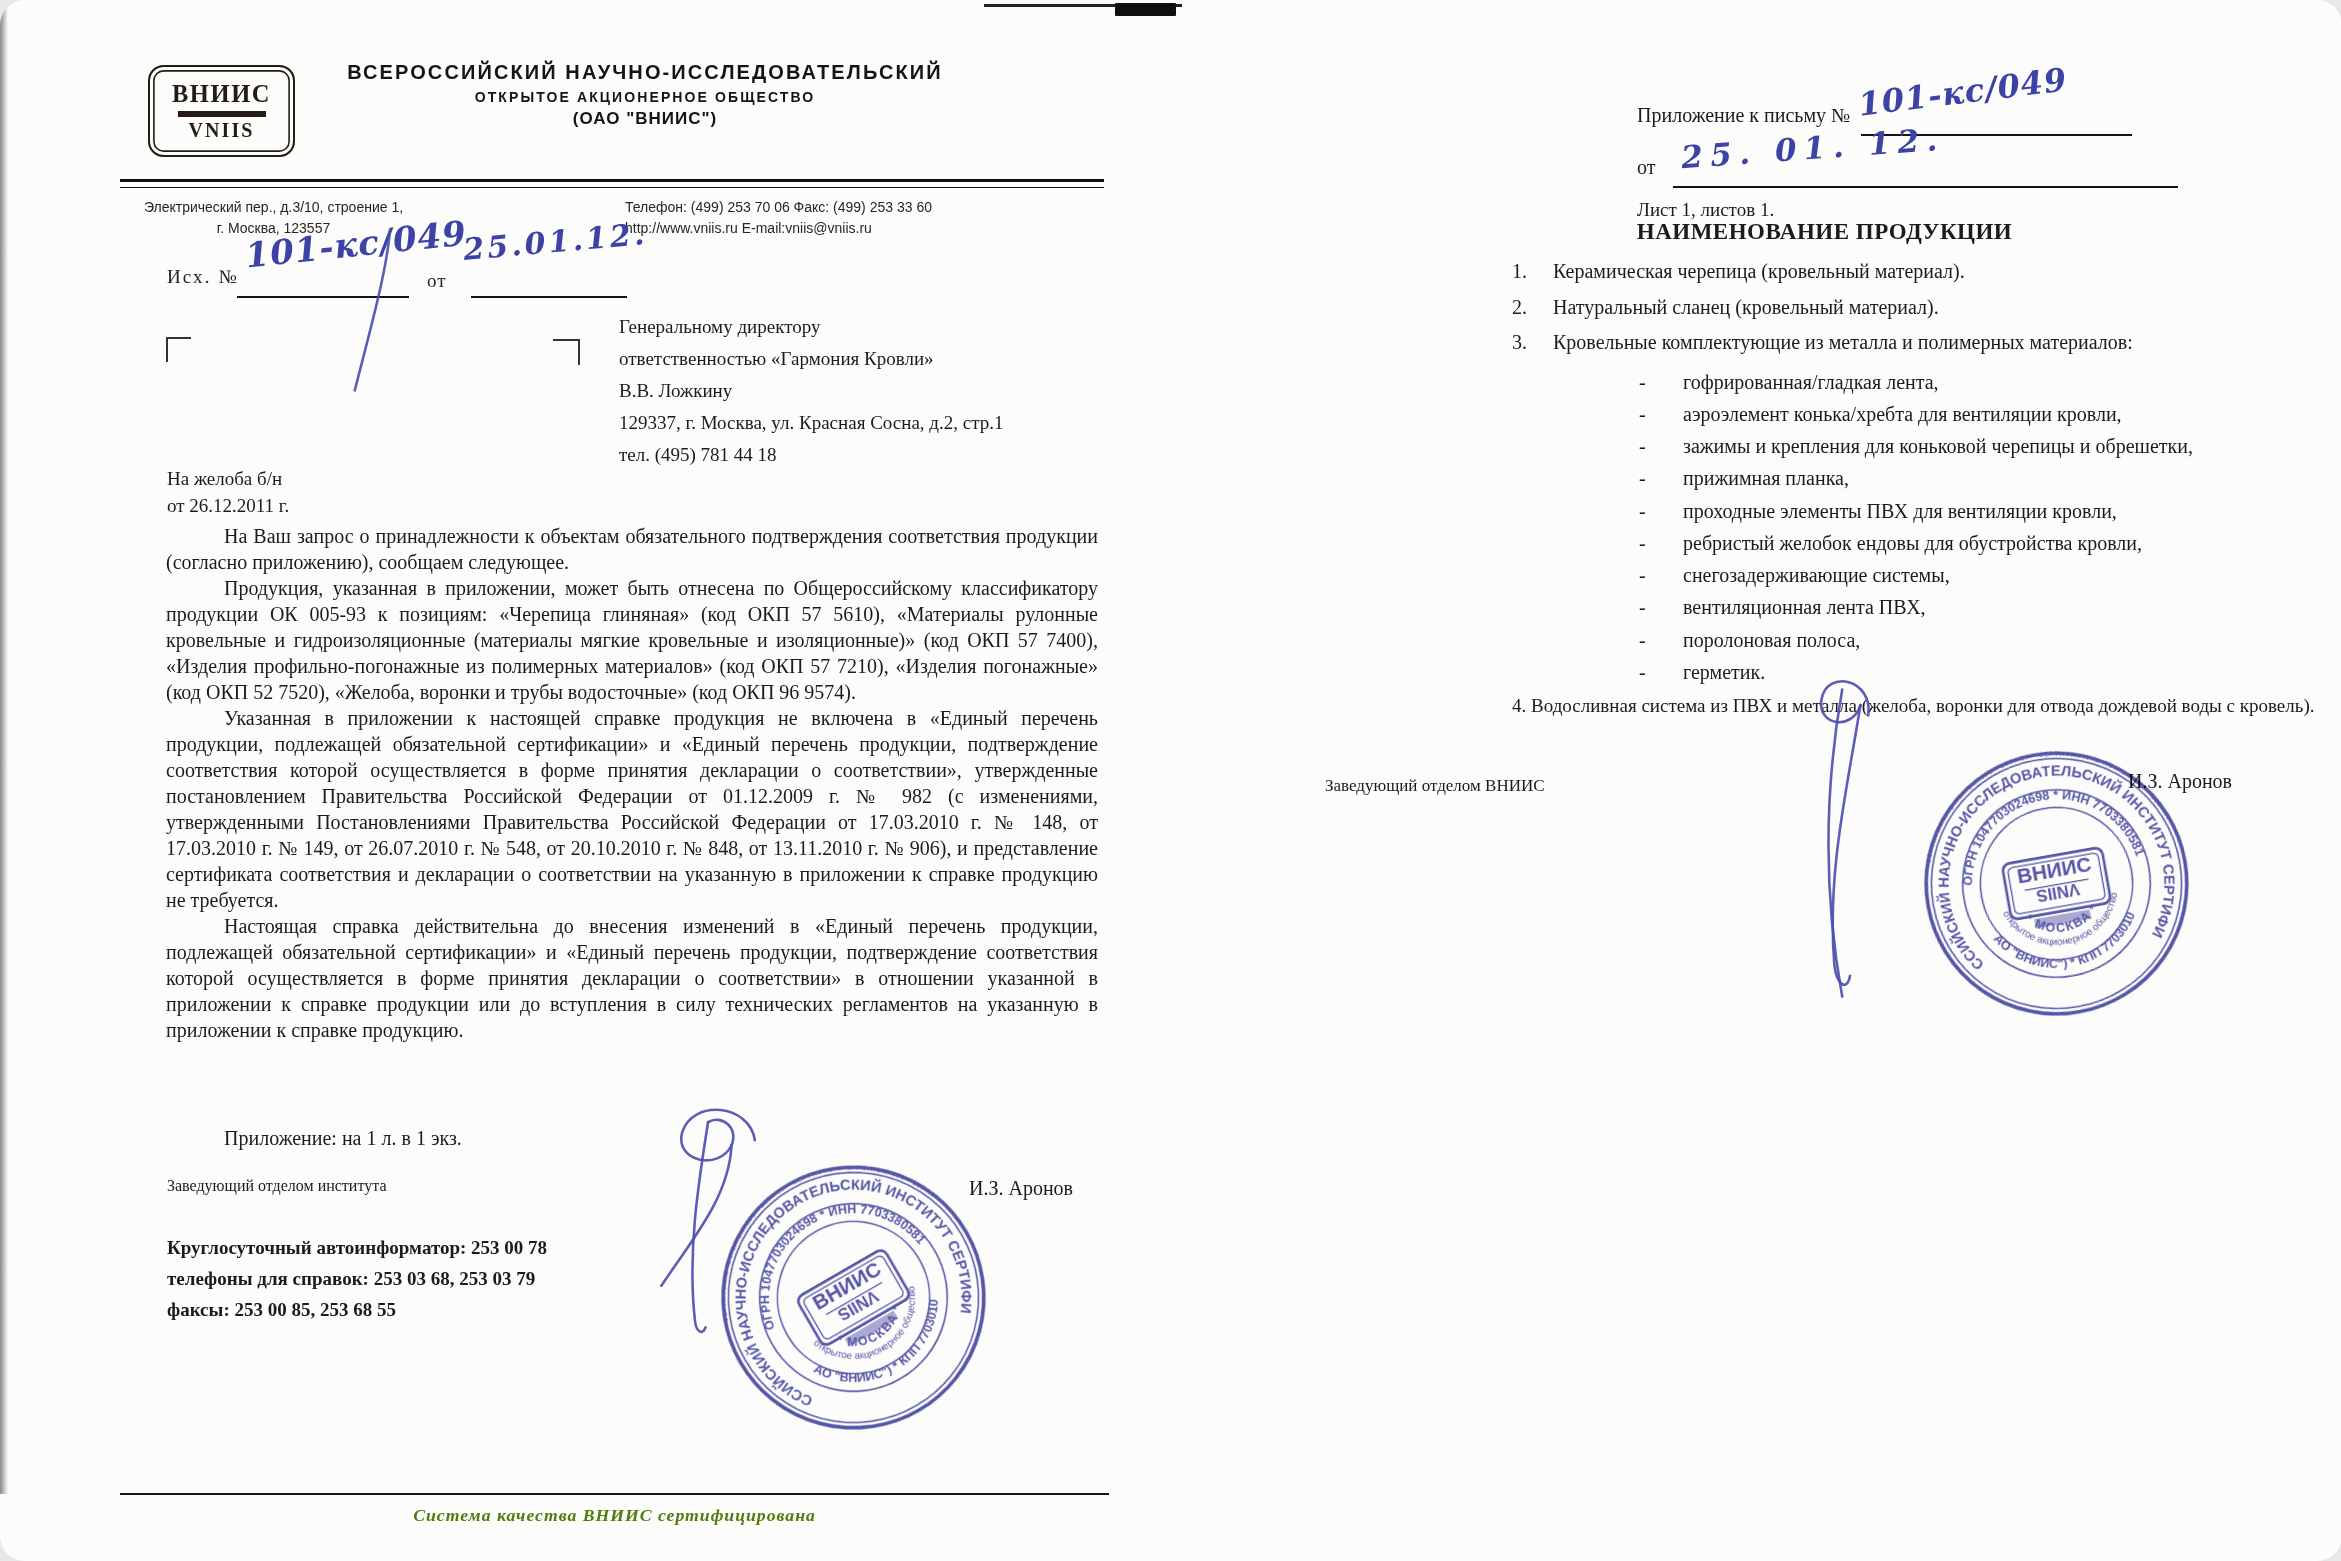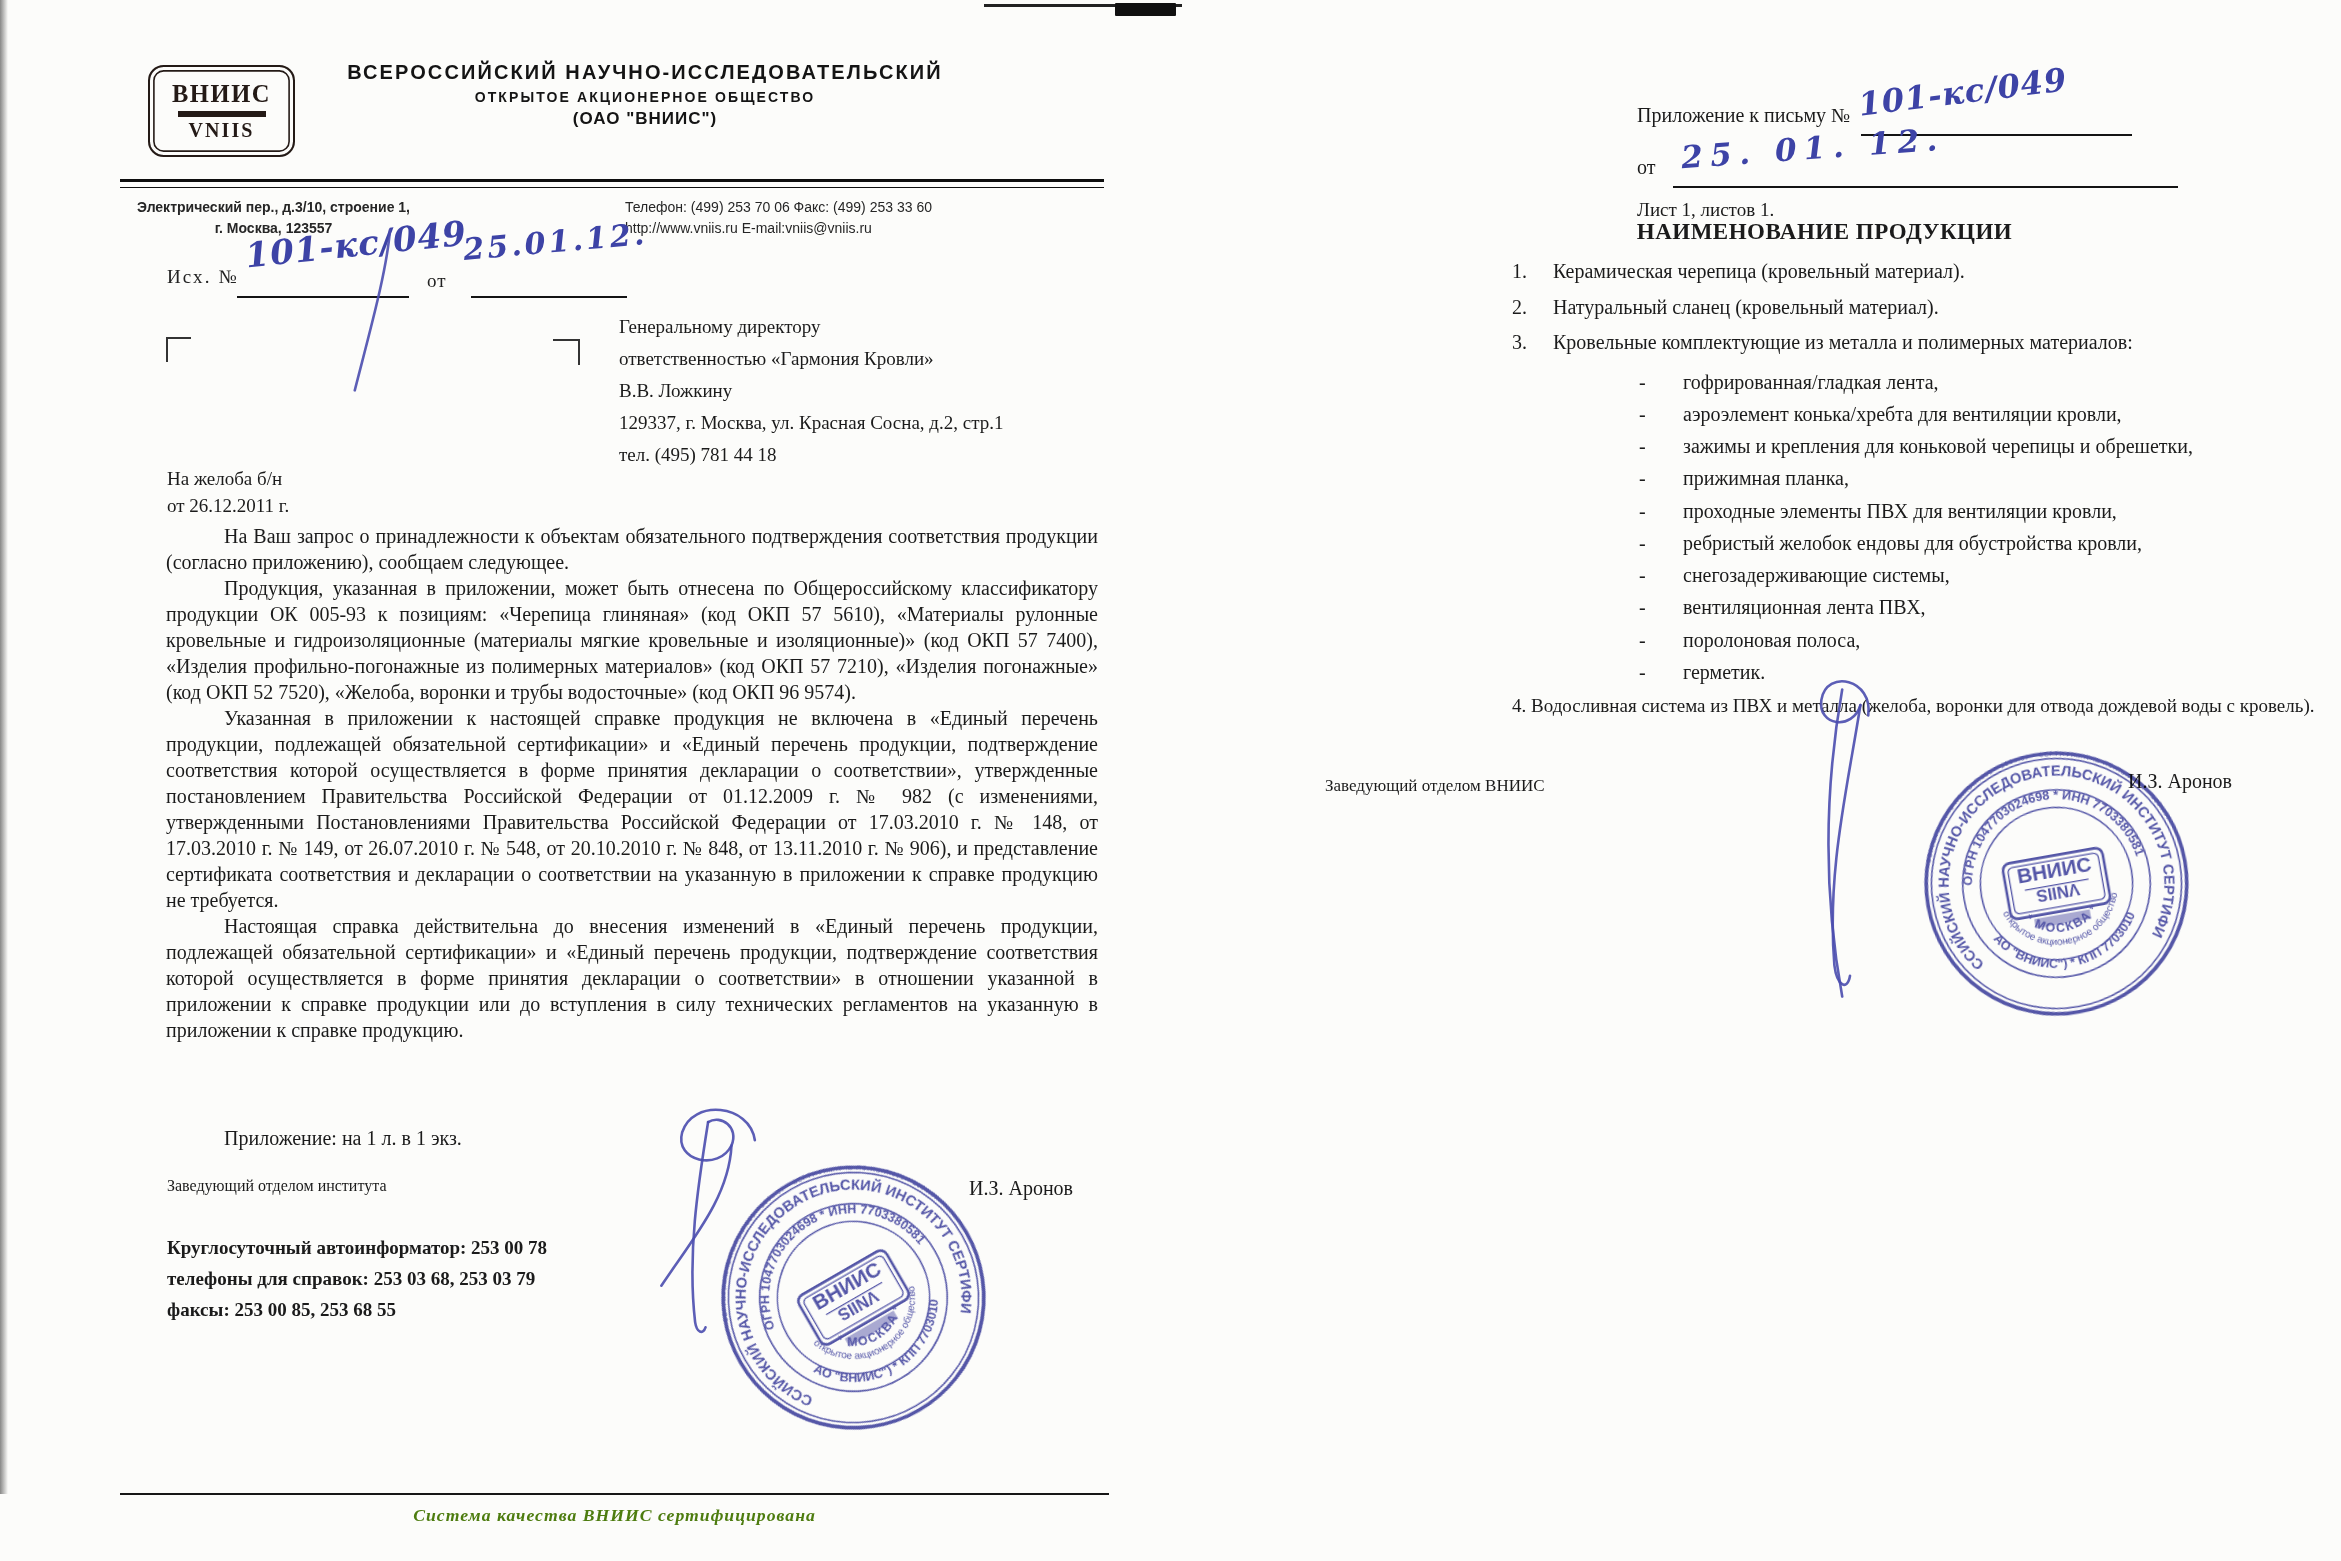--- a/index.html
+++ b/index.html
@@ -1,17 +1,17 @@
 <!DOCTYPE html>
 <html style="font-size:8.3px"><head>
 <meta charset="utf-8">
 <style>
   html,body{margin:0;padding:0;background:#e8e8e6;}
   .sheet{position:relative;width:2342px;height:1561px;background:#fcfcfa;overflow:hidden;
-         font-family:"Liberation Serif",serif;color:#1b1b1b;}
+         font-family:"Liberation Serif",serif;color:#1b1b1b;border-radius:25px;}
   .abs{position:absolute;}
   
   .scan-edge{left:0;top:0;width:8.3px;height:1494px;
     background:linear-gradient(90deg,rgba(40,40,40,.55),rgba(40,40,40,0));}
   .top-line{left:984px;top:4.2px;width:198px;height:3.1px;background:#222;}
   .top-blob{left:1115px;top:3.1px;width:61px;height:12.5px;background:#101010;border-radius:1px;}
   
   .logo{left:148px;top:65px;width:143px;height:88px;border:2.1px solid #241a16;border-radius:15.6px;
         box-shadow:inset 0 0 0 3.1px #fcfcfa, inset 0 0 0 4.7px #241a16;
         display:flex;flex-direction:column;align-items:center;justify-content:center;color:#241a16;}
@@ -20,21 +20,21 @@
   .logo .l2{font-weight:bold;font-size:20px;letter-spacing:2.1px;}
   
   .hdr{left:291px;top:61px;width:708px;text-align:center;font-family:"Liberation Sans",sans-serif;
        font-weight:bold;color:#141414;}
   .hdr .h1{font-size:20px;letter-spacing:2.1px;}
   .hdr .h2{font-size:19px;letter-spacing:3.6px;margin-top:4.2px;}
   .hdr .h3{font-size:14px;letter-spacing:2.1px;margin-top:5.2px;}
   .hdr .h4{font-size:17px;letter-spacing:1px;margin-top:4.2px;}
   .rule2{left:120px;top:179px;width:984px;height:4.7px;border-top:3.1px solid #0e0e0e;border-bottom:1.6px solid #0e0e0e;}
   .addr{left:128px;top:197px;width:291px;text-align:center;font-family:"Liberation Sans",sans-serif;
-        font-size:14px;line-height:21px;color:#262626;font-weight:bold;}
+        font-size:14px;line-height:21px;color:#262626;}
   .phones{left:625px;top:197px;width:427px;text-align:left;font-family:"Liberation Sans",sans-serif;
         font-size:14px;line-height:21px;color:#262626;}
   
   .ref{left:167px;top:266px;font-size:19px;letter-spacing:2.1px;color:#222;}
   .u1{left:237px;top:296px;width:172px;border-bottom:2.1px solid #141414;}
   .ref-ot{left:427px;top:270px;font-size:19px;letter-spacing:1px;color:#222;}
   .u2{left:471px;top:296px;width:156px;border-bottom:2.1px solid #141414;}
   .hw{color:#3d43a6;font-style:italic;font-weight:bold;font-family:"DejaVu Serif",serif;}
   .hw-num1{left:245px;top:224px;font-size:34px;transform:rotate(-6deg);letter-spacing:1px;}
   .hw-date1{left:463px;top:224px;font-size:30px;transform:rotate(-5deg);letter-spacing:3.1px;}

